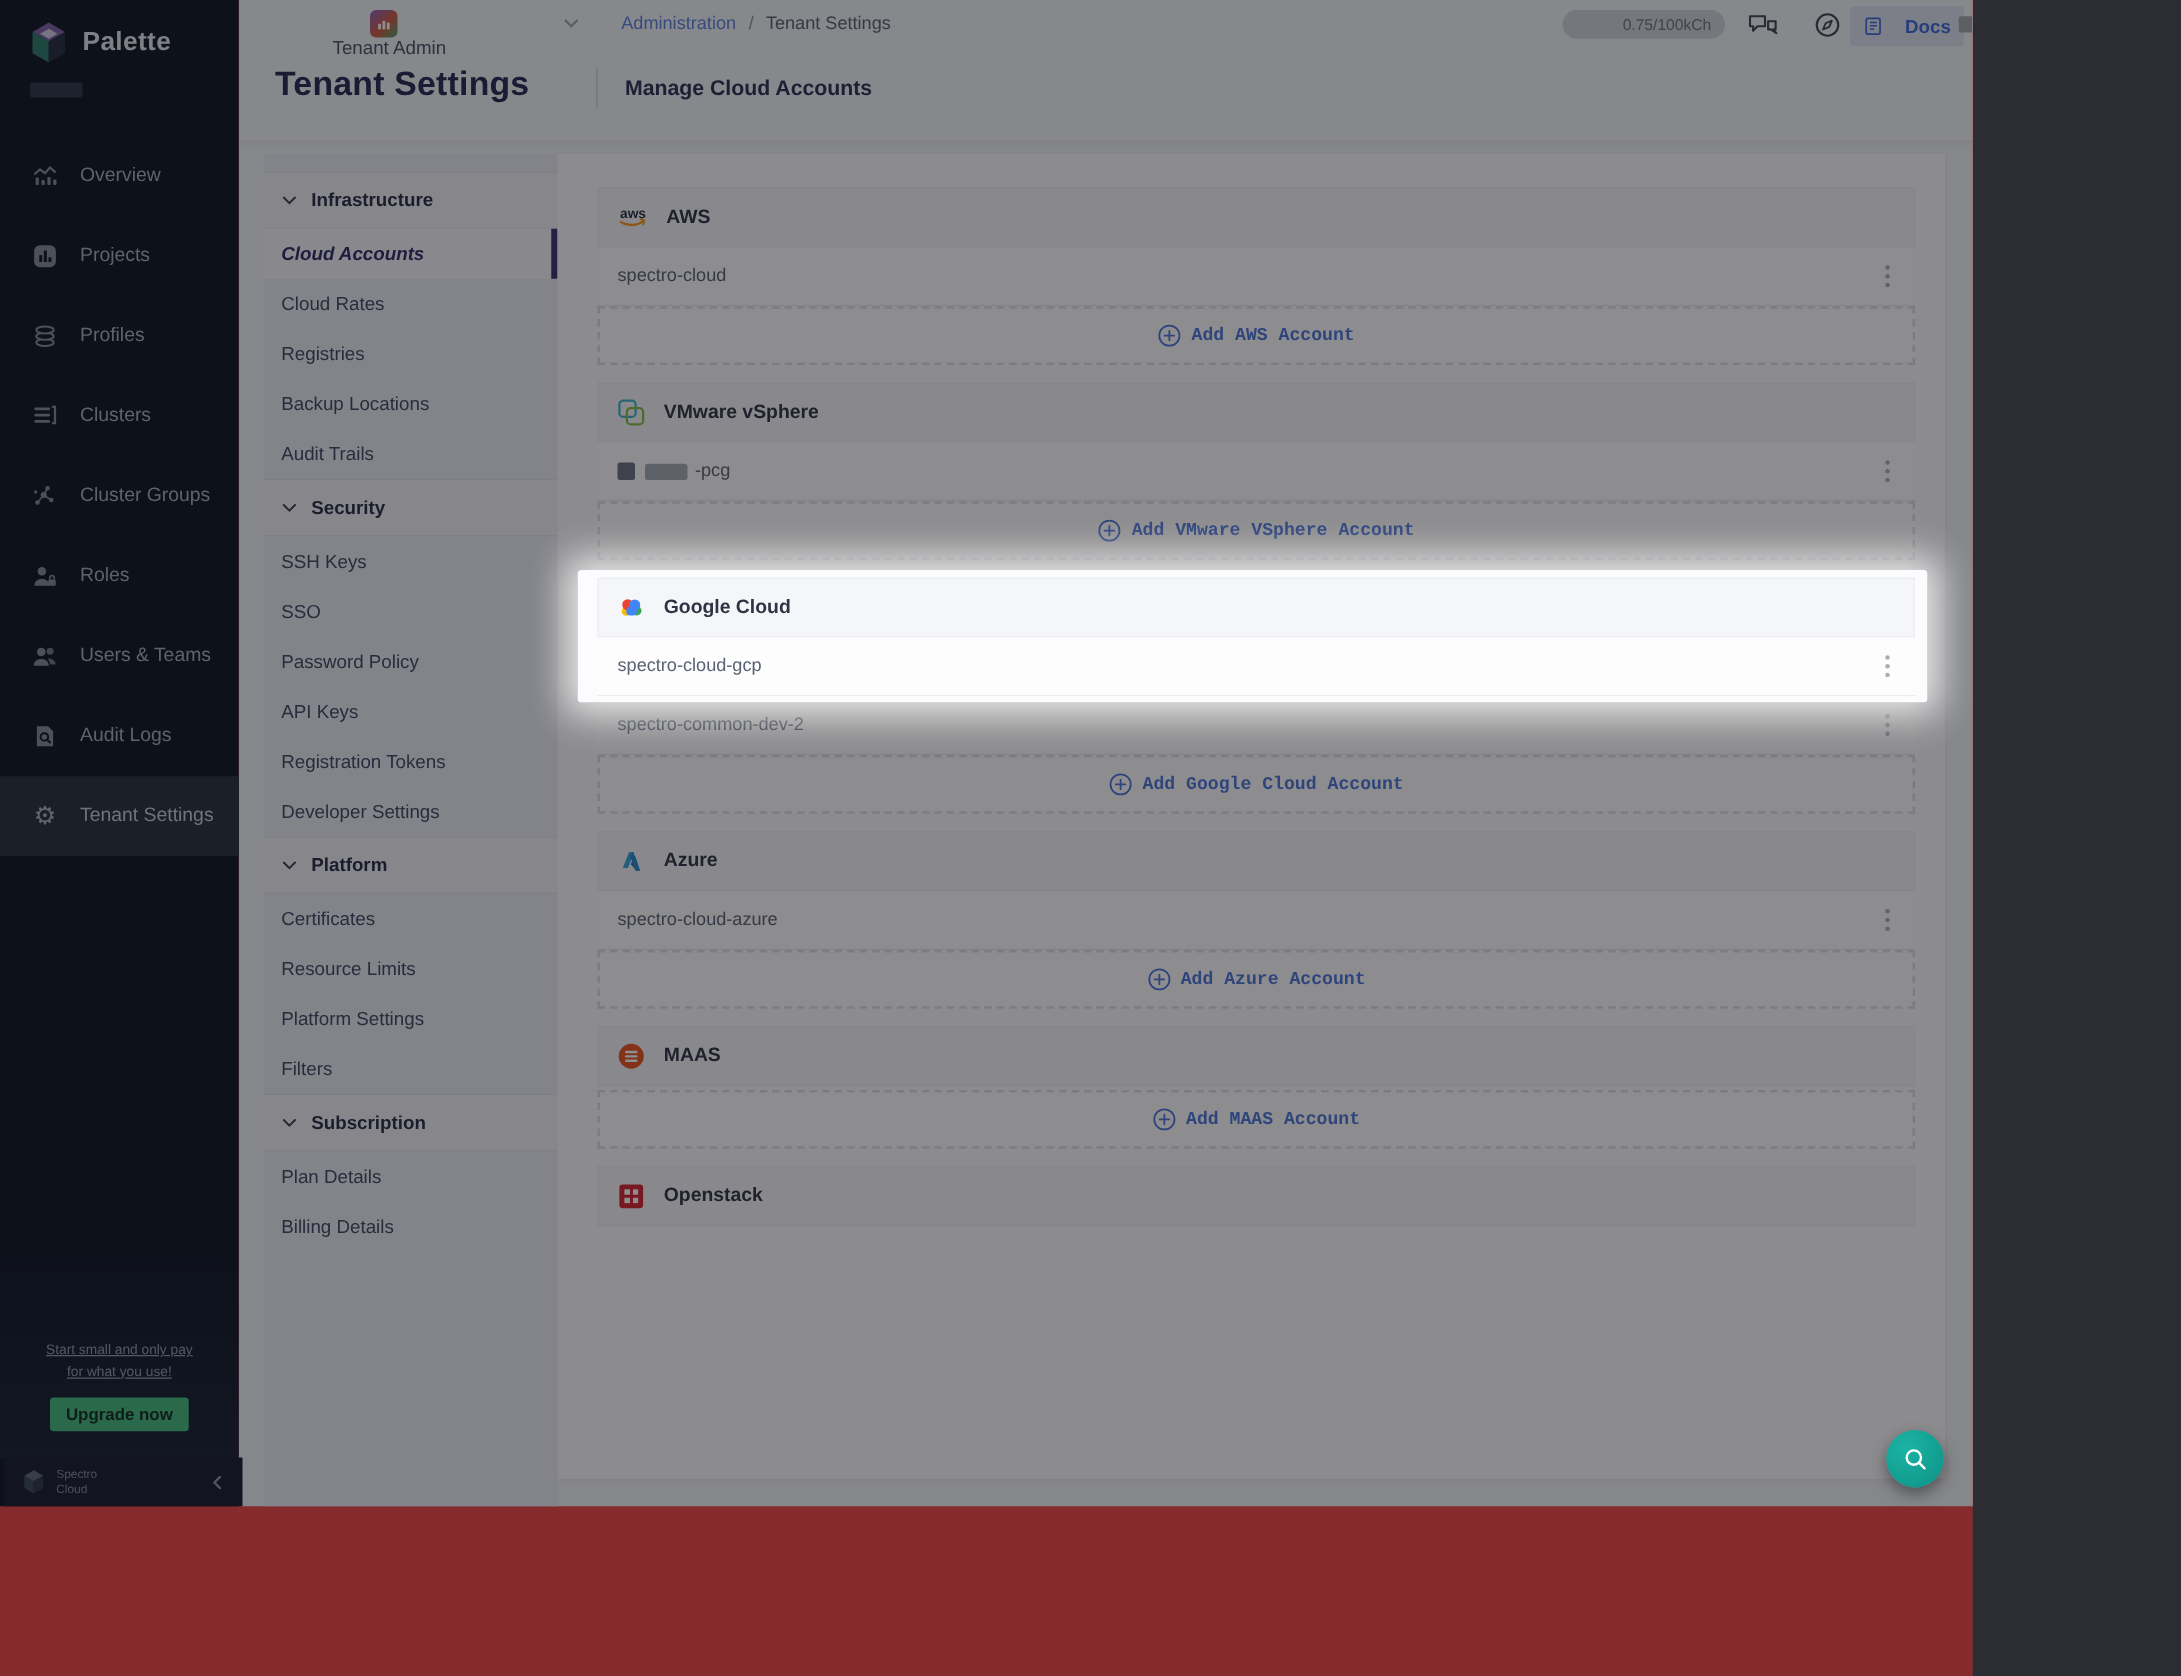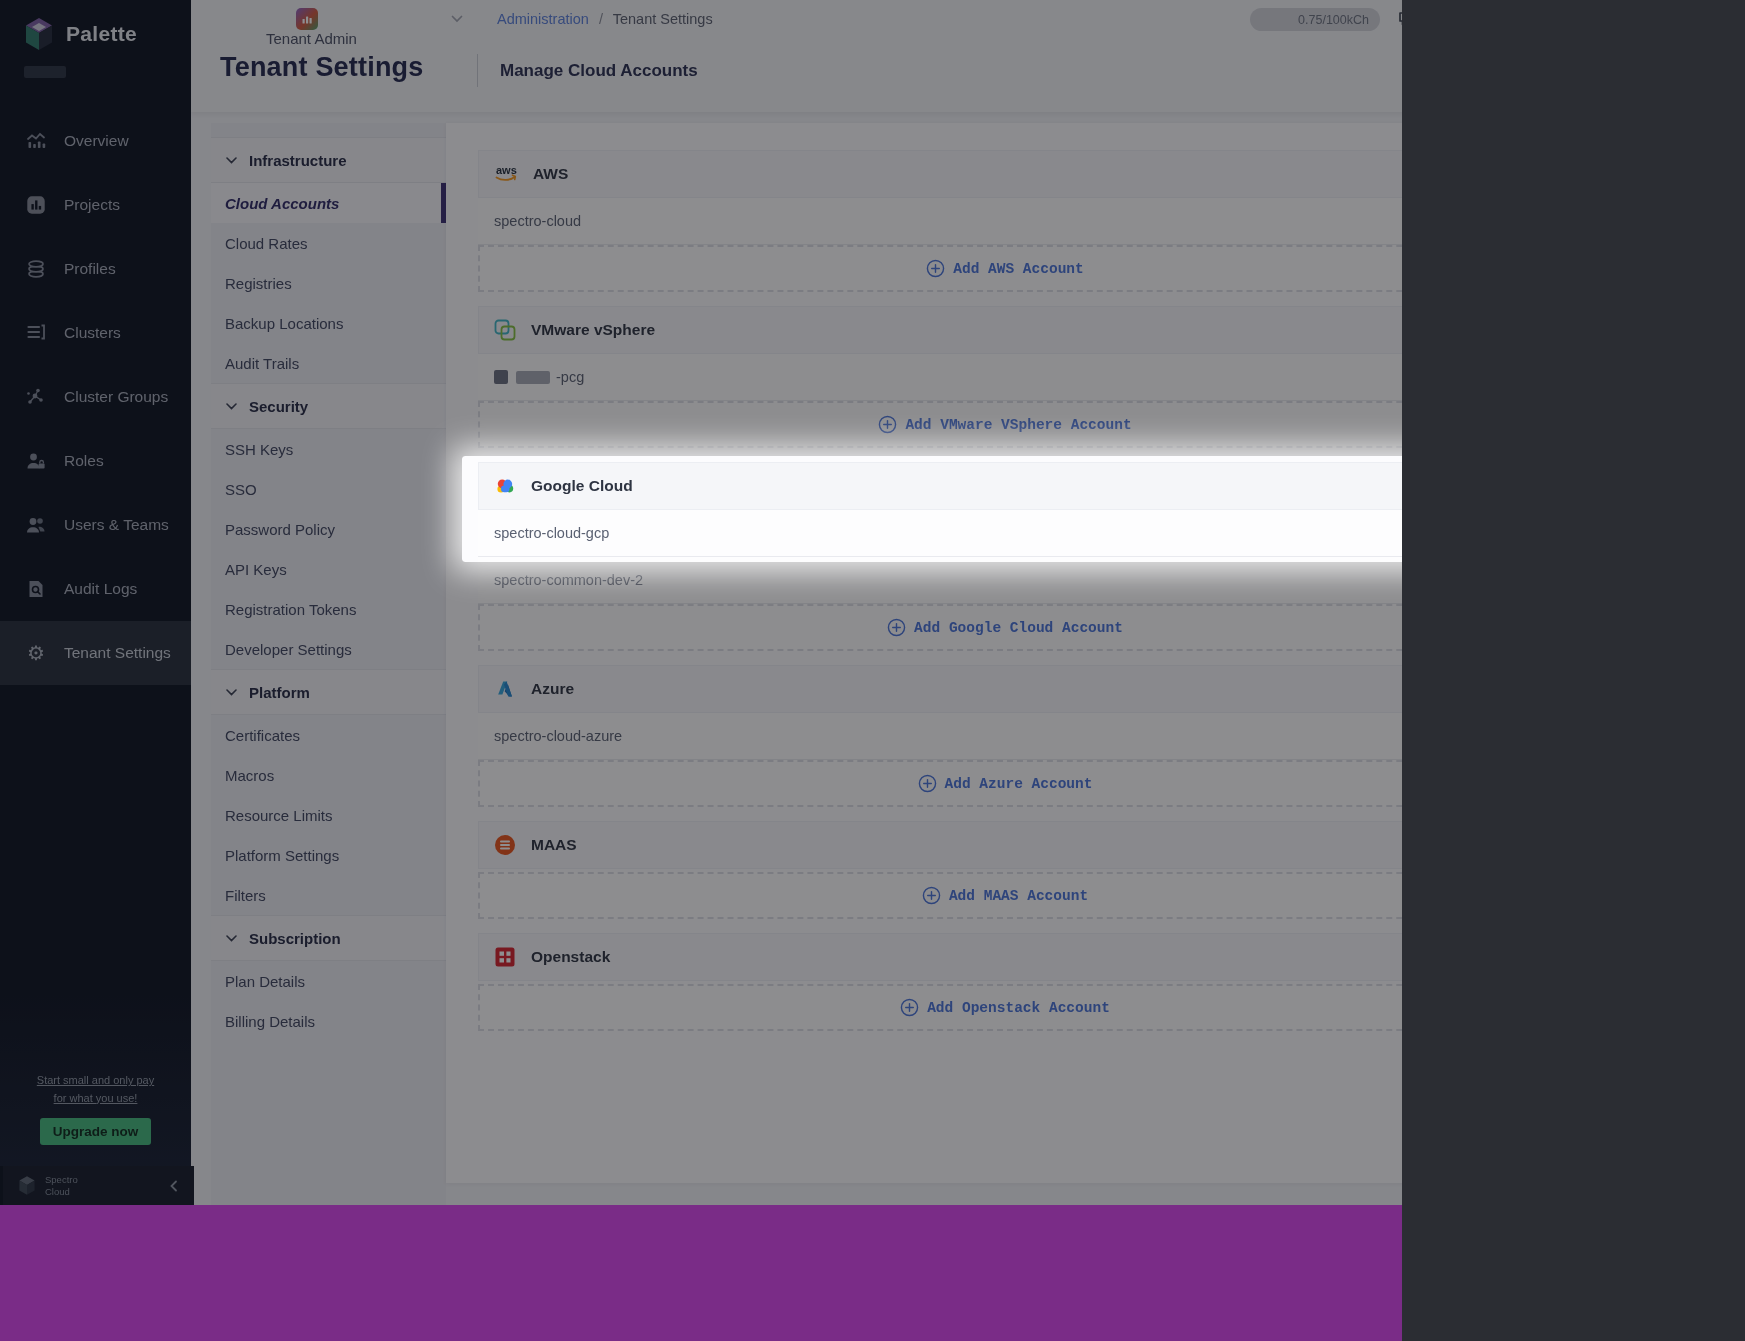--- a/index.html
+++ b/index.html
@@ -1,16 +1,16 @@
 <!DOCTYPE html>
 <html><head>
 <meta charset="utf-8">
 <style>
   html,body{margin:0;padding:0;background:#2b2d33;}
-  .app{position:relative;width:1402px;height:1341px;overflow:hidden;background:#d946ef;
+  .app{position:relative;width:1578px;height:1341px;overflow:hidden;background:#ef4444;
        font-family:"Liberation Sans",sans-serif;-webkit-font-smoothing:antialiased;}
 
   
   .sidebar{position:absolute;left:0;top:0;width:191px;height:1205px;background:#0d1321;z-index:2;}
   .brand-row{display:flex;align-items:center;padding:16px 0 0 22px;}
   .brand-name{margin-left:10px;font-size:21px;font-weight:bold;color:#e2e6ec;letter-spacing:.3px;}
   .brand-redact{display:block;margin:14px 0 0 24px;width:42px;height:12px;border-radius:2px;background:#2b3342;}
   .snav{position:absolute;left:0;top:109px;width:191px;}
   .snav-item{display:flex;align-items:center;height:64px;padding-left:24px;cursor:pointer;}
   .snav-item .ic{width:24px;height:24px;flex:0 0 24px;display:flex;align-items:center;justify-content:center;}
@@ -334,21 +334,20 @@
       <div class="set-item">Registration Tokens</div>
       <div class="set-item">Developer Settings</div>
 
       <div class="grp-head">
         <svg width="11" height="7" viewBox="0 0 11 7">
             <path d="M1 1l4.5 4.5L10 1" fill="none" stroke="#3a3f52" stroke-width="1.6" stroke-linecap="round"></path>
           </svg>
         <span class="glbl">Platform</span>
       </div>
       <div class="set-item">Certificates</div>
-      <div class="set-item">Macros</div>
       <div class="set-item">Resource Limits</div>
       <div class="set-item">Platform Settings</div>
       <div class="set-item">Filters</div>
 
       <div class="grp-head">
         <svg width="11" height="7" viewBox="0 0 11 7">
             <path d="M1 1l4.5 4.5L10 1" fill="none" stroke="#3a3f52" stroke-width="1.6" stroke-linecap="round"></path>
           </svg>
         <span class="glbl">Subscription</span>
       </div>
@@ -522,28 +521,20 @@
           <span>
             <svg width="24" height="24" viewBox="0 0 24 24">
                 <rect x="2.5" y="2.5" width="19" height="19" rx="2.5" fill="#d6222f"></rect>
                 <rect x="6.5" y="6.5" width="11" height="11" fill="#fff"></rect>
                 <rect x="11" y="5" width="2.4" height="14" fill="#d6222f"></rect>
                 <rect x="5" y="10.8" width="14" height="2.4" fill="#d6222f"></rect>
               </svg>
           </span>
           <span class="csec-title">Openstack</span>
         </div>
-        <div class="add-box" style="margin-top:3px;">
-          <svg width="19" height="19" viewBox="0 0 20 20">
-              <circle cx="10" cy="10" r="8.5" fill="none" stroke="#4a74d8" stroke-width="1.5"></circle>
-              <line x1="10" y1="6" x2="10" y2="14" stroke="#4a74d8" stroke-width="1.5" stroke-linecap="round"></line>
-              <line x1="6" y1="10" x2="14" y2="10" stroke="#4a74d8" stroke-width="1.5" stroke-linecap="round"></line>
-            </svg>
-          <span class="add-lbl">Add Openstack Account</span>
-        </div>
       </div>
 
     </div>
   </div>
 
   <div class="scrim-hole"></div>
 
   <div class="search-fab">
     <svg width="21" height="21" viewBox="0 0 22 22">
         <circle cx="9.5" cy="9.5" r="6" fill="none" stroke="#ffffff" stroke-width="2"></circle>

